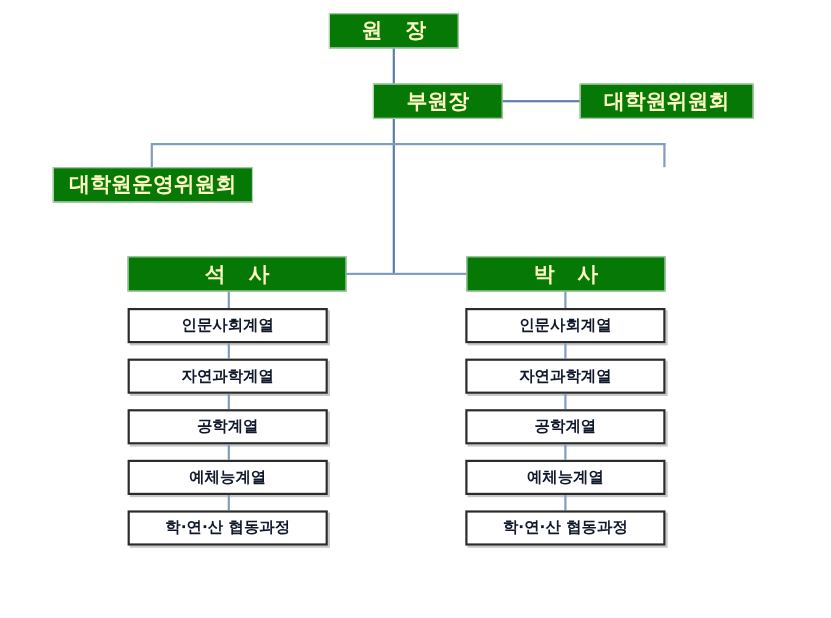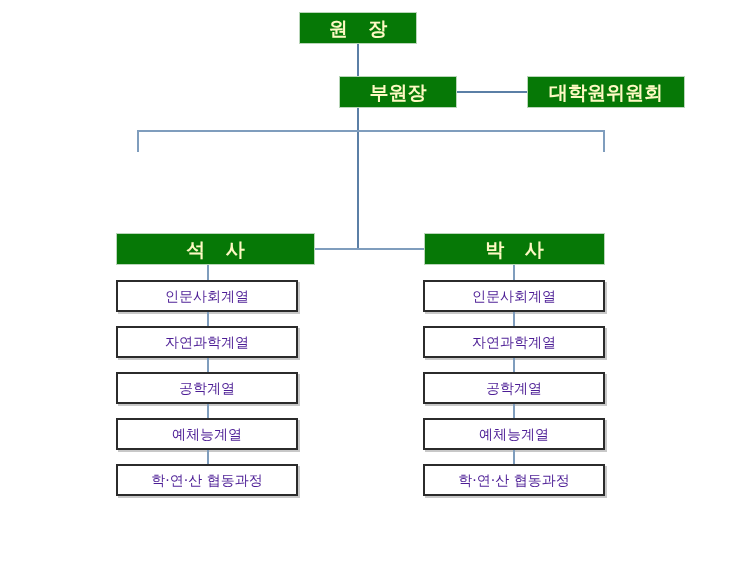--- a/index.html
+++ b/index.html
@@ -46,25 +46,25 @@
   }
   .gbox.spaced { letter-spacing: 7px; text-indent: 7px; }
 
   
   .wbox {
     position: absolute;
     box-sizing: border-box;
     background: #ffffff;
     border: 2px solid #2b2b2b;
     box-shadow: 2px 2px 0 0 #c8c8c8;
-    color: #4c1d95;
+    color: #0f172a;
     display: flex;
     align-items: center;
     justify-content: center;
-    font-weight: normal;
+    font-weight: bold;
     font-size: 14px;
     line-height: 1;
     white-space: nowrap;
   }
 </style>
 </head>
 <body>
 
 <div id="chart-root">
 
@@ -81,20 +81,21 @@
   <div class="line v line-soft" style="left:603px; top:130px; height:22px;"></div>
 
   <div class="line h line-soft" style="left:300px; top:248px; width:124px;"></div>
 
   <div class="gbox spaced" style="left:299px; top:12px; width:118px; height:32px;">원  장</div>
 
   <div class="gbox" style="left:299px; top:76px; width:118px; height:32px;margin-left:40px;">부원장</div>
 
   <div class="gbox" style="left:527px; top:76px; width:158px; height:32px;">대학원위원회</div>
 
+  <div class="gbox" style="left:48px; top:152px; width:182px; height:32px;">대학원운영위원회</div>
 
 
   <div class="gbox spaced" style="left:116px; top:233px; width:199px; height:32px;">석  사</div>
 
   <div class="gbox spaced" style="left:424px; top:233px; width:181px; height:32px;">박  사</div>
 
   <div class="line v line-soft" style="left:207px; top:265px; height:15px;"></div>
   <div class="wbox" style="left:116px; top:280px; width:182px; height:32px;">인문사회계열</div>
 
   <div class="line v line-soft" style="left:207px; top:312px; height:14px;"></div>

